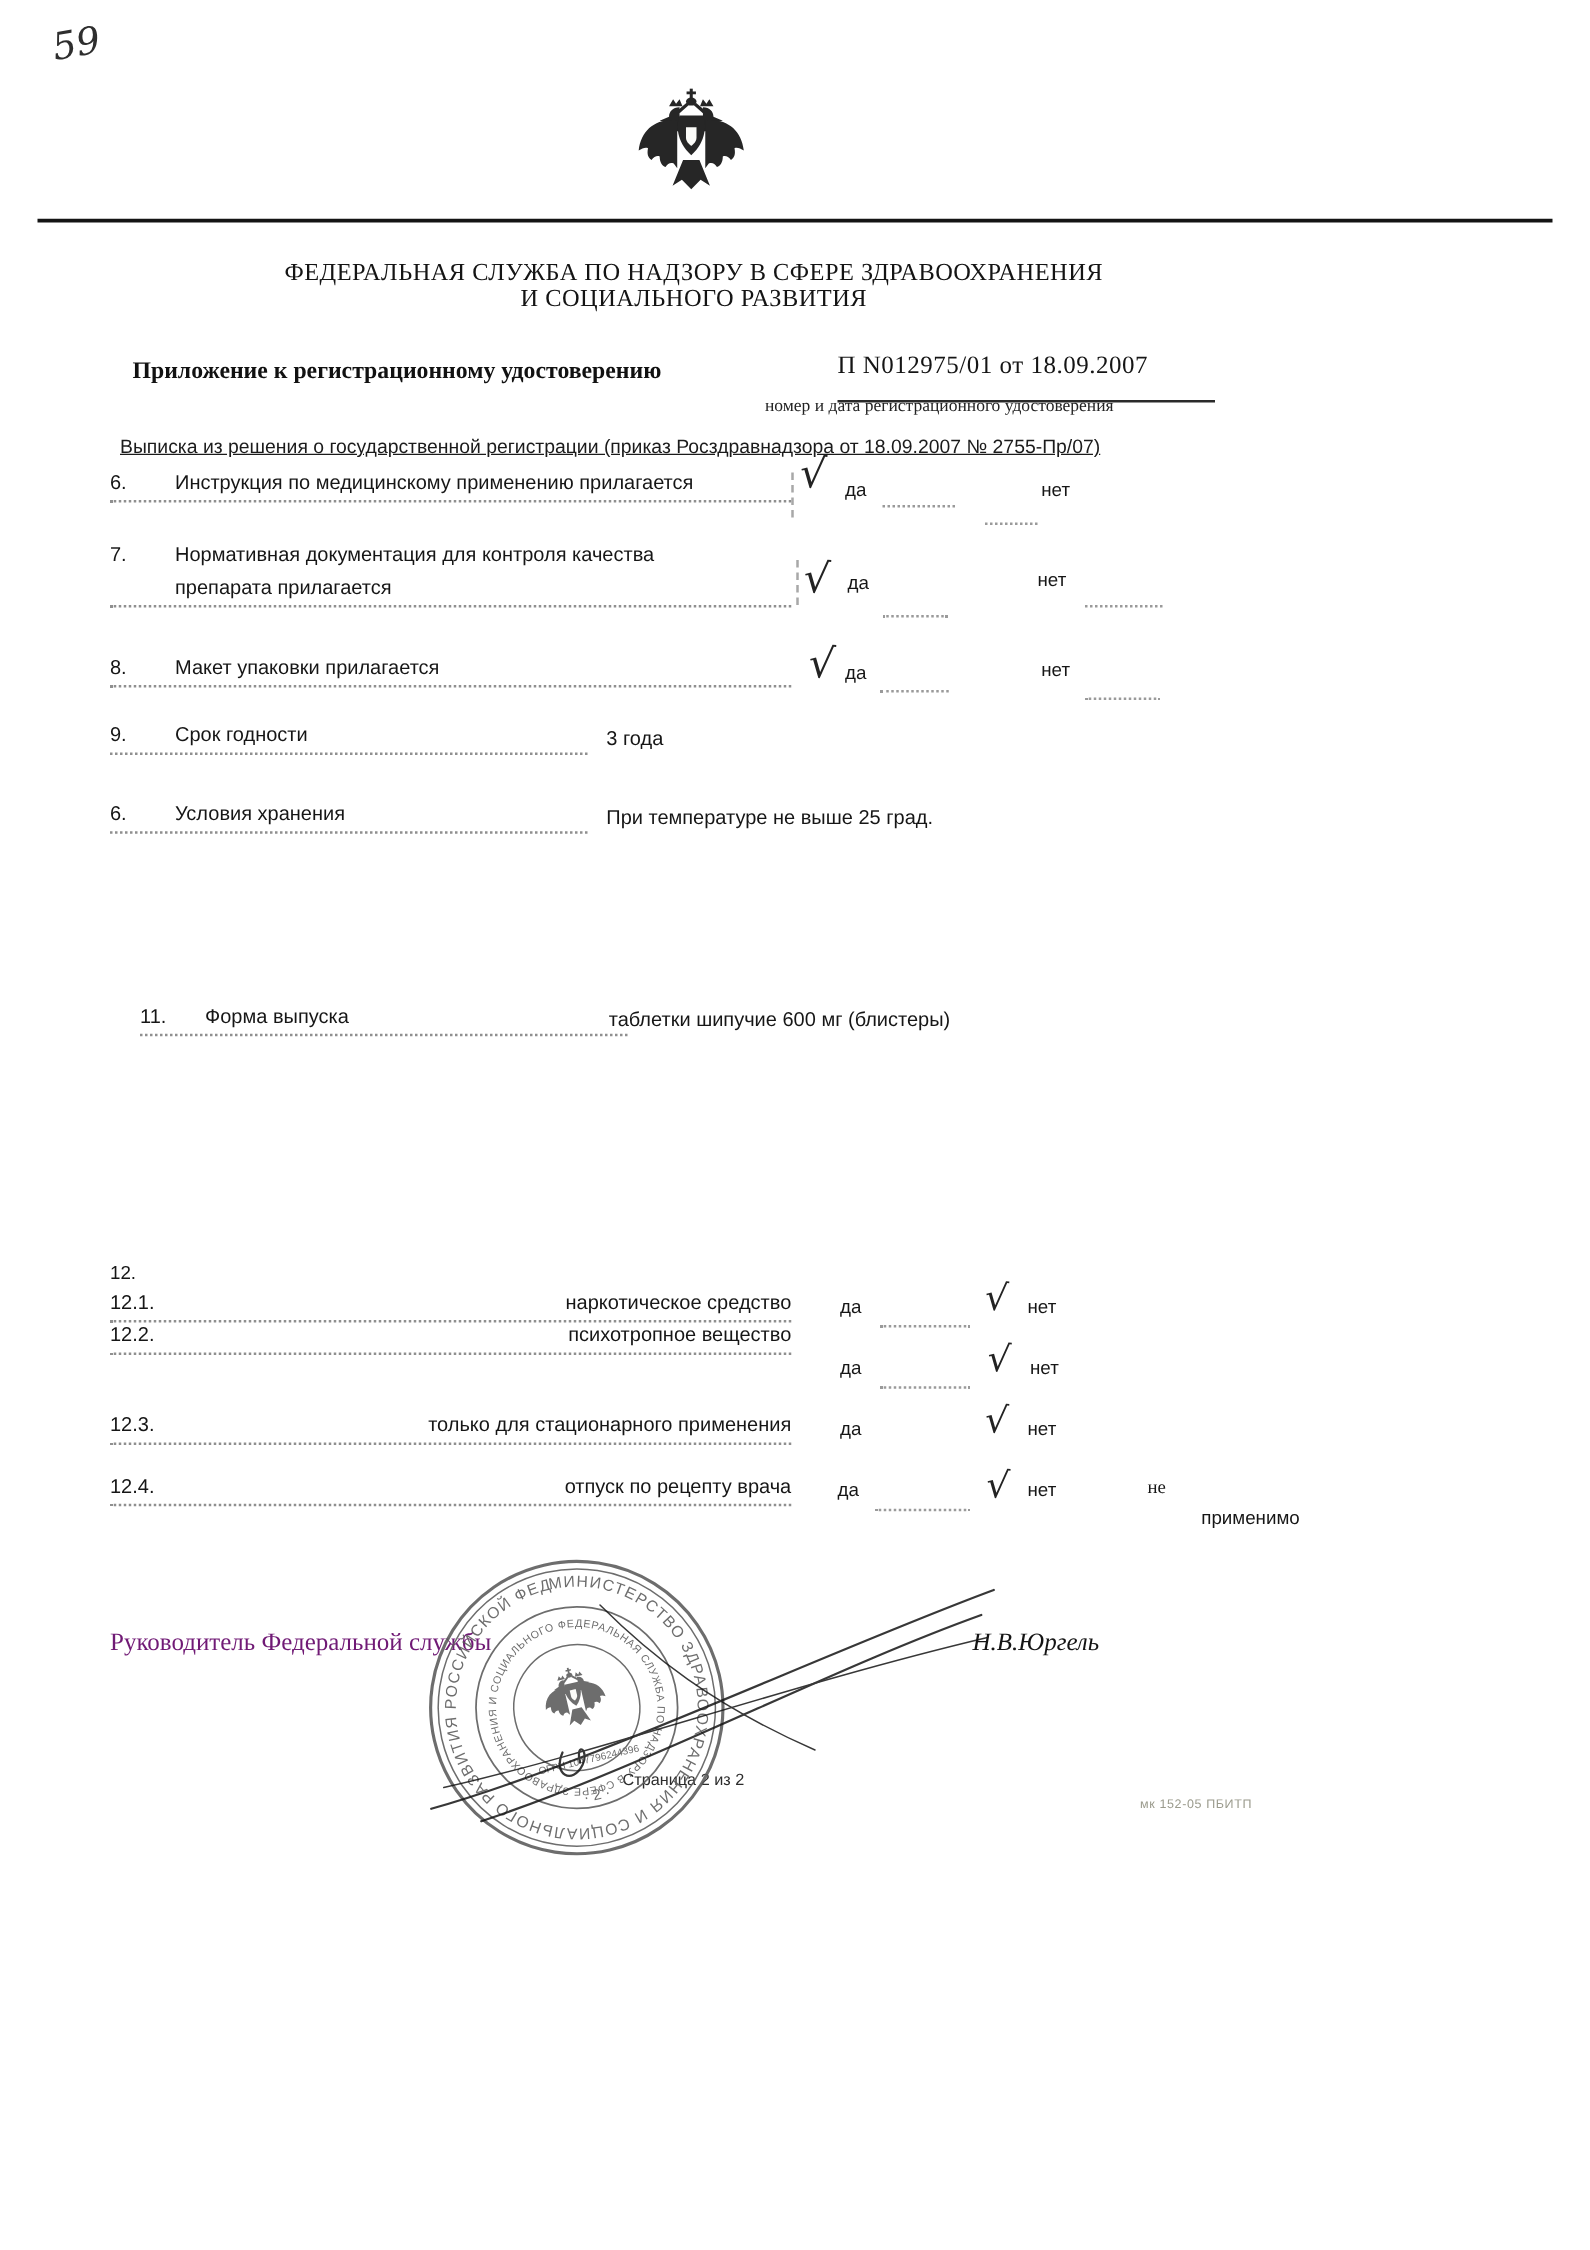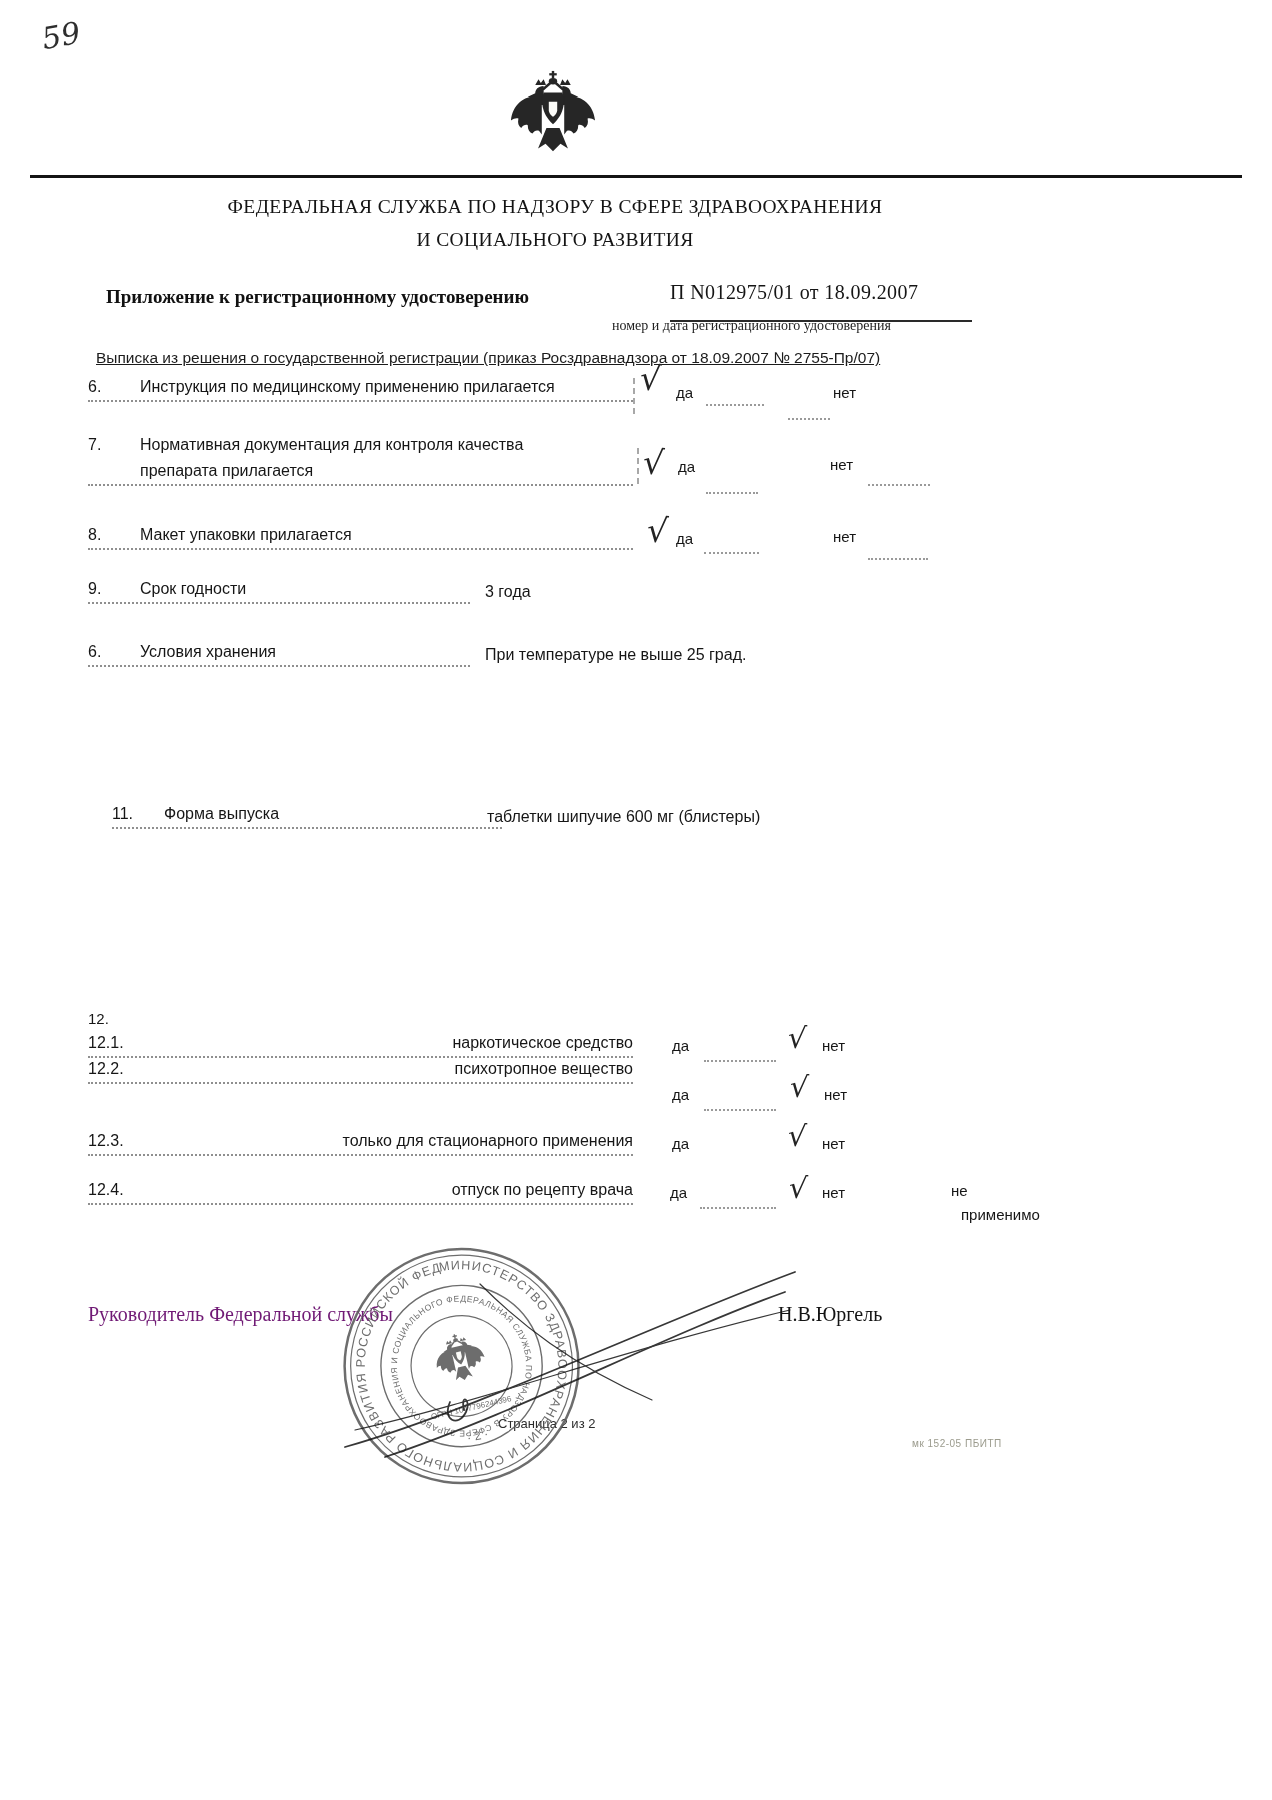--- a/index.html
+++ b/index.html
@@ -30,21 +30,21 @@
   .qlabel.right{margin-left:auto;}
   .value{font-size:16px;color:#161616;white-space:nowrap;}
   .ans{font-size:15px;color:#161616;}
   .check{font-size:33px;line-height:1;color:#232323;transform:rotate(4deg);
     font-family:"DejaVu Sans",sans-serif;font-weight:400;}
   .check.small{font-size:29px;}
   .lead{border-bottom:2px dotted #9a9a9a;height:14px;display:inline-block;}
   .tickbar{border-left:2px dashed #a8a8a8;width:2px;height:36px;}
 
   .sig-title{font-family:"Liberation Serif",serif;font-size:20px;color:#701a75;}
-  .sig-name{font-family:"Liberation Serif",serif;font-size:20px;color:#141414;}
+  .sig-name{font-family:"Liberation Serif",serif;font-size:20px;color:#141414;font-style:italic;}
   .page-indicator{font-size:13px;color:#2c2c2c;}
   .footer-code{font-size:10px;color:#9b9b8d;letter-spacing:.5px;}
 
   .stamp-wrap{transform:rotate(-13deg);opacity:.88;}
   .stamp-wrap svg{color:#5a5a5a;}
   .strokes{pointer-events:none;}
 </style>
 </head>
 <body>
 
@@ -70,21 +70,21 @@
 </svg>
 
 <div class="abs handwritten" style="left:42px;top:18px;">59</div>
 
 <svg class="abs" style="left:506px;top:70px;color:#262626;" width="94" height="86">
   <use href="#eagle-symbol" width="94" height="86"></use>
 </svg>
 
 <div class="abs rule" style="left:30px;top:175px;width:1212px;"></div>
 
-<div class="abs agency" style="left:0;top:196px;">ФЕДЕРАЛЬНАЯ СЛУЖБА ПО НАДЗОРУ В СФЕРЕ ЗДРАВООХРАНЕНИЯ</div>
+<div class="abs agency" style="left:0;top:208px;">ФЕДЕРАЛЬНАЯ СЛУЖБА ПО НАДЗОРУ В СФЕРЕ ЗДРАВООХРАНЕНИЯ</div>
 <div class="abs agency" style="left:0;top:229px;">И СОЦИАЛЬНОГО РАЗВИТИЯ</div>
 
 <div class="abs reg-label" style="left:106px;top:286px;">Приложение к регистрационному удостоверению</div>
 <div class="abs reg-number" style="left:670px;top:281px;">П N012975/01 от 18.09.2007</div>
 <div class="abs reg-caption" style="left:612px;top:318px;">номер и дата регистрационного удостоверения</div>
 <div class="abs extract" style="left:96px;top:349px;text-decoration:underline;">Выписка из решения о государственной регистрации (приказ Росздравнадзора от 18.09.2007 № 2755-Пр/07)</div>
 
 <div class="abs qline" style="left:88px;top:378px;width:545px;">
   <span class="qnum">6.</span>
   <span class="qlabel">Инструкция по медицинскому применению прилагается</span>
@@ -168,21 +168,21 @@
 <span class="abs ans" style="left:822px;top:1135px;">нет</span>
 
 <div class="abs qline" style="left:88px;top:1181px;width:545px;">
   <span class="qnum" style="flex-basis:60px;">12.4.</span>
   <span class="qlabel right">отпуск по рецепту врача</span>
 </div>
 <span class="abs ans" style="left:670px;top:1184px;">да</span>
 <span class="abs lead" style="left:700px;top:1193px;width:76px;"></span>
 <span class="abs check small" style="left:789px;top:1174px;">√</span>
 <span class="abs ans" style="left:822px;top:1184px;">нет</span>
-<span class="abs ans" style="left:951px;top:1182px;">не</span>
+<span class="abs ans" style="left:918px;top:1182px;font-family:Liberation Serif, serif;">не</span>
 <span class="abs ans" style="left:925px;top:1206px;margin-left:36px;">применимо</span>
 
 <div class="abs sig-title" style="left:88px;top:1303px;">Руководитель Федеральной службы</div>
 <div class="abs sig-name" style="left:778px;top:1303px;">Н.В.Юргель</div>
 
 <div class="abs page-indicator" style="left:498px;top:1416px;z-index:1;">Страница 2 из 2</div>
 
 <div class="abs stamp-wrap" style="left:336px;top:1240px;z-index:2;">
   <svg width="252" height="252" viewBox="0 0 250 250">
     <defs>

